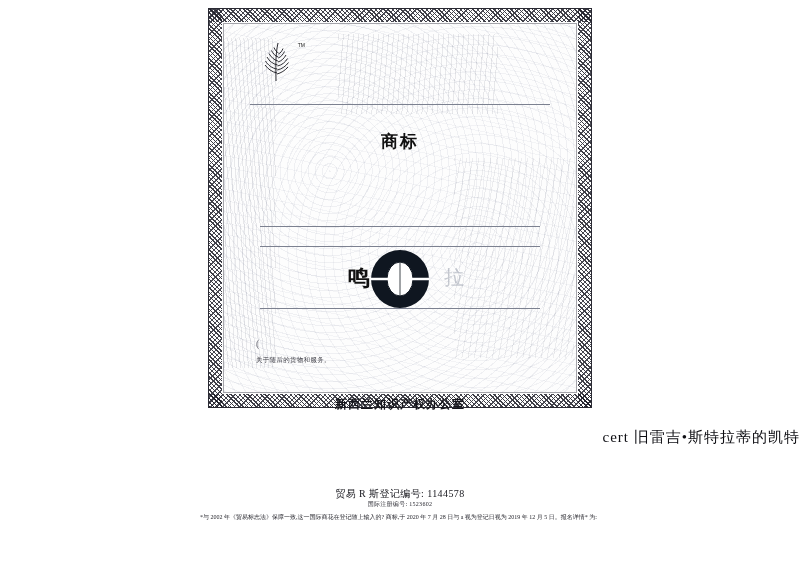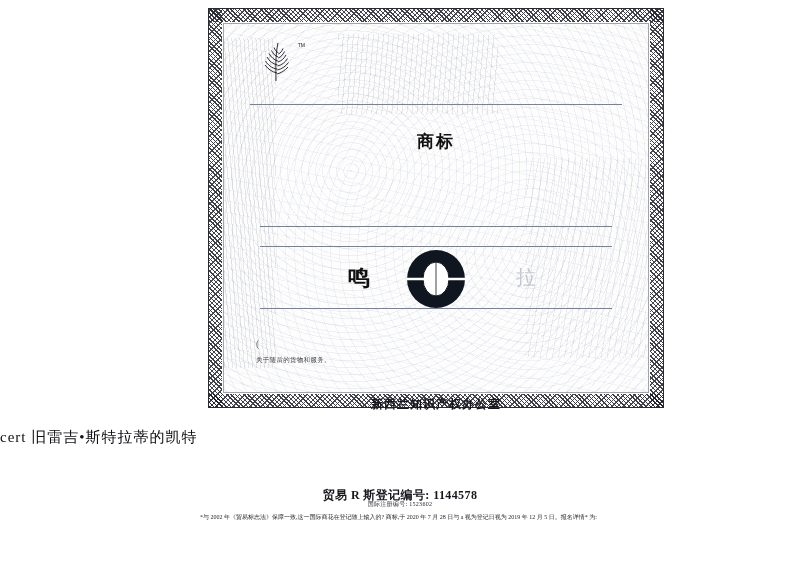--- a/index.html
+++ b/index.html
@@ -18,21 +18,21 @@
     width: 800px;
     height: 565px;
     background: #ffffff;
   }
 
   
   .certificate {
     position: absolute;
     left: 208px;
     top: 8px;
-    width: 456px;
+    width: 384px;
     height: 400px;
     background: #fdfdfd;
   }
 
   
   .border-frame {
     position: absolute;
     inset: 0;
     border: 1px solid #2a2a33;
     box-sizing: border-box;
@@ -191,33 +191,33 @@
     letter-spacing: 1px;
     color: #16161c;
   }
 
   
   .cert-name {
     position: absolute;
     left: 0;
     right: 0;
     top: 428px;
-    text-align: left;
+    text-align: right;
     font-size: 15px;
     letter-spacing: 1px;
     color: #0d0d12;
   }
   .reg-number {
     position: absolute;
     left: 0;
     right: 0;
     top: 487px;
     text-align: center;
-    font-size: 12px;
-    font-weight: bold;
+    font-size: 10px;
+    font-weight: normal;
     color: #16161c;
     letter-spacing: 0.4px;
   }
   .intl-number {
     position: absolute;
     left: 0;
     right: 0;
     top: 500px;
     text-align: center;
     font-size: 6px;

